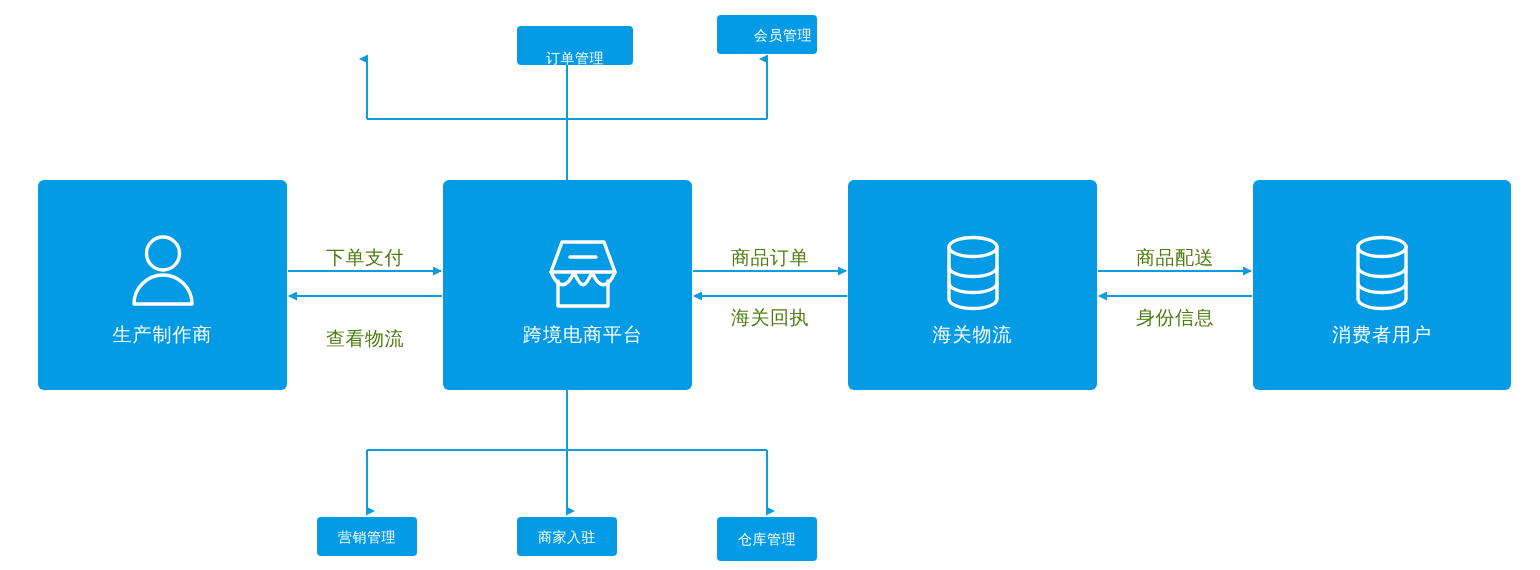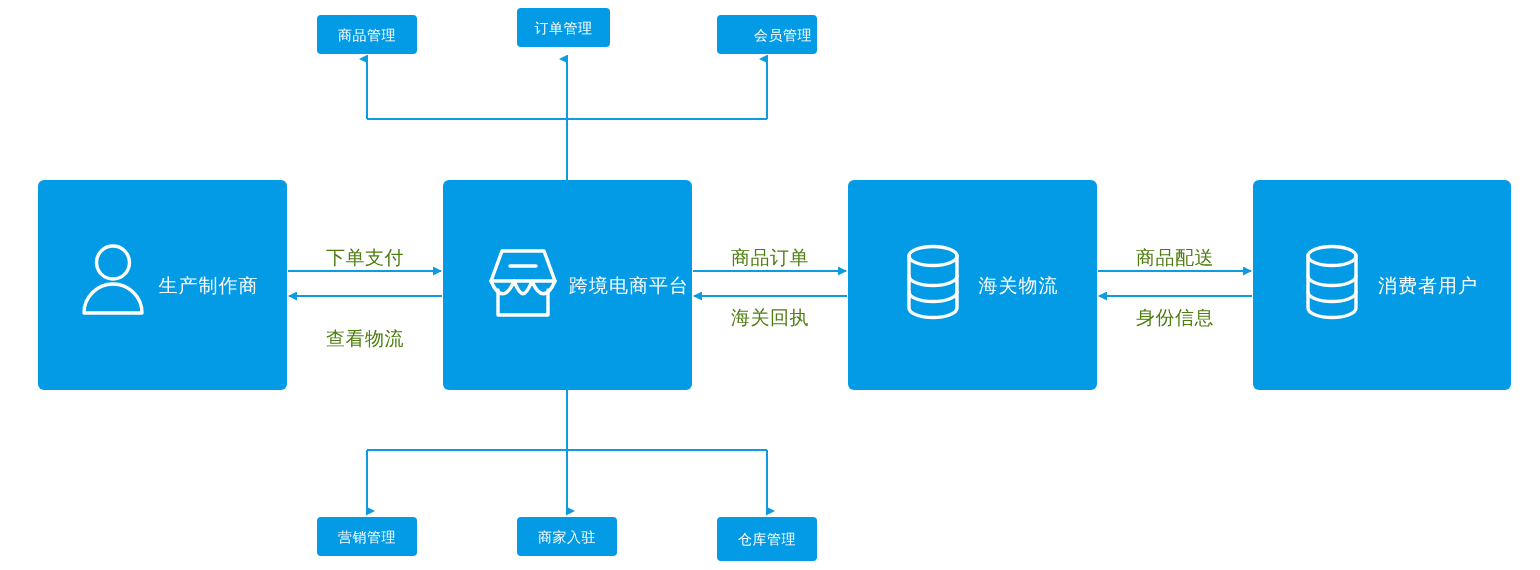--- a/index.html
+++ b/index.html
@@ -24,20 +24,21 @@
     width: 1540px;
     height: 570px;
   }
   
   .node {
     position: absolute;
     box-sizing: border-box;
     background: #039BE5;
     border-radius: 6px;
     display: flex;
+    flex-direction: column;
     align-items: center;
     justify-content: center;
   }
   .node .glyph {
     width: 92px;
     height: 92px;
     display: block;
     margin-bottom: 6px;
   }
   .node .node-label {
@@ -117,24 +118,21 @@
       <path d="M442 296 L289 296" marker-end="url(#arrowLeft)"></path>
 
       <path d="M693 271 L846 271" marker-end="url(#arrowRight)"></path>
       <path d="M847 296 L694 296" marker-end="url(#arrowLeft)"></path>
 
       <path d="M1098 271 L1251 271" marker-end="url(#arrowRight)"></path>
       <path d="M1252 296 L1099 296" marker-end="url(#arrowLeft)"></path>
     </g>
   </svg>
 
-  <div class="chip" style="left:317px; top:15px; width:100px; height:39px;">
-    <span class="chip-label">商品管理</span>
-  </div>
-  <div class="chip" style="left:517px; top:8px; width:93px; height:39px;">
+  <div class="chip" style="left:517px; top:26px; width:116px; height:39px;align-items:flex-end;">
     <span class="chip-label">订单管理</span>
   </div>
   <div class="chip" style="left:717px; top:15px; width:100px; height:39px;padding-left:32px;">
     <span class="chip-label">会员管理</span>
   </div>
 
   <div class="chip" style="left:517px; top:517px; width:100px; height:39px;">
     <span class="chip-label">商家入驻</span>
   </div>
   <div class="chip" style="left:317px; top:517px; width:100px; height:39px;">

